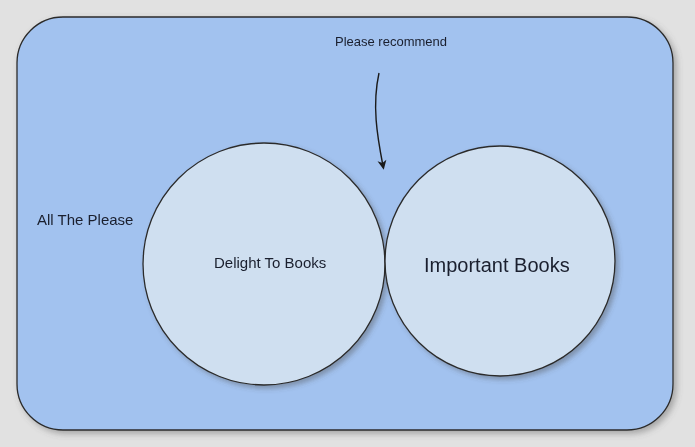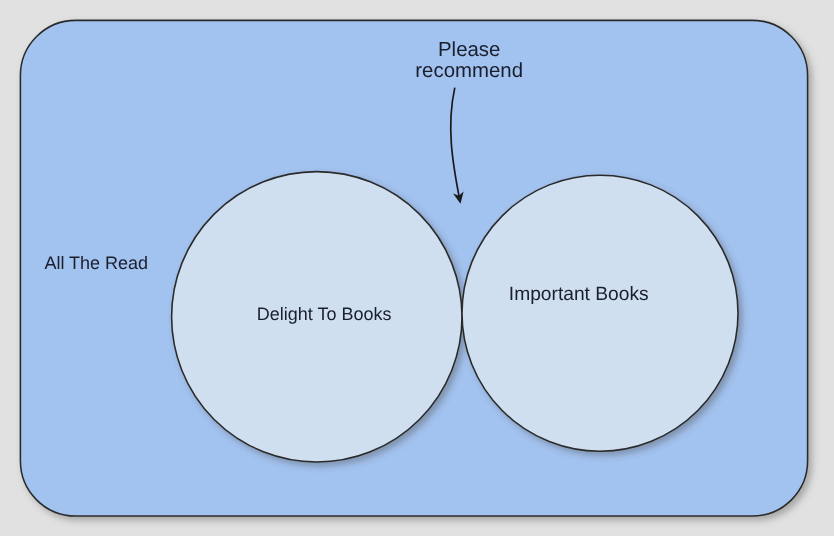--- a/index.html
+++ b/index.html
@@ -38,29 +38,29 @@
     top: 211px;
     font-size: 15px;
   }
   #label-left-set {
     left: 214px;
     top: 254px;
     font-size: 15px;
   }
   #label-right-set {
     left: 424px;
-    top: 237px;
-    font-size: 16px;
+    top: 254px;
+    font-size: 20px;
   }
   #annotation-callout {
     left: 324px;
     top: 33px;
     width: 134px;
     text-align: center;
-    font-size: 17px;
+    font-size: 13px;
     line-height: 17px;
     white-space: normal;
   }
 </style>
 </head>
 <body>
 
 <div id="canvas">
 
   <svg id="diagram-svg" viewBox="0 0 695 447">
@@ -83,19 +83,19 @@
       <circle cx="500" cy="261" r="115" fill="#cfdff0" stroke="#2b2b2b" stroke-width="1.3"></circle>
     </g>
 
     <path d="M 379 73 C 372 105, 377 135, 383 166" fill="none" stroke="#1a1a1a" stroke-width="1.4" marker-end="url(#arrowHead)"></path>
   </svg>
 
   <div class="label" id="annotation-callout">
     <div>Please recommend</div>
   </div>
 
-  <div class="label" id="label-universe">All The Read</div>
+  <div class="label" id="label-universe">All The Please</div>
 
   <div class="label" id="label-left-set">Delight To Books</div>
 
   <div class="label" id="label-right-set">Important Books</div>
 
 </div>
 
 </body></html>

